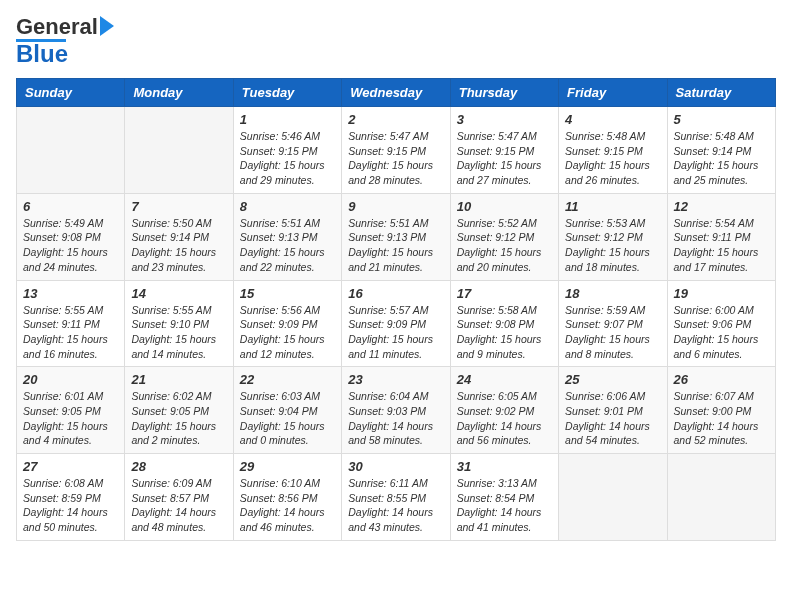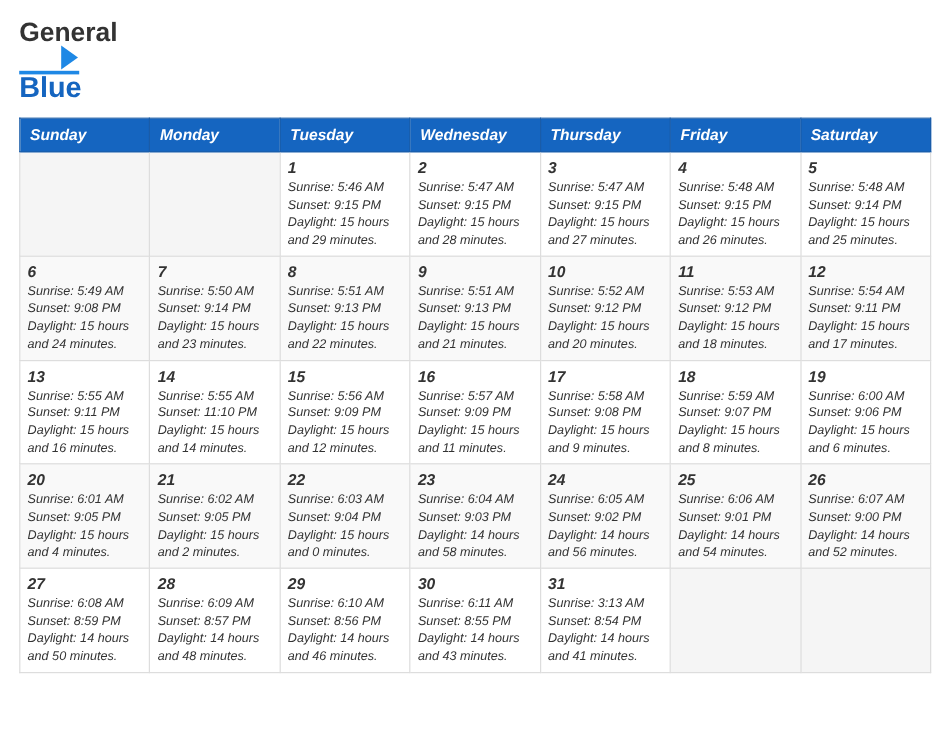--- a/index.html
+++ b/index.html
@@ -31,22 +31,21 @@
       width: 0; height: 0;
       border-top: 10px solid transparent;
       border-bottom: 10px solid transparent;
       border-left: 14px solid #1e88e5;
       display: inline-block;
       vertical-align: middle;
       margin-left: 2px;
     }
     .logo-line {
       display: flex;
-      align-items: center;
-      flex-direction: column;
+      align-items: flex-start;
     }
     .logo-blue-line {
       width: 50px;
       height: 3px;
       background: #1e88e5;
       margin-top: 1px;
     }
     .title-area {
       text-align: right;
     }
@@ -227,21 +226,21 @@
         <td>
           <span class="day-number">13</span>
           <div class="day-info">Sunrise: 5:55 AM
 Sunset: 9:11 PM
 Daylight: 15 hours
 and 16 minutes.</div>
         </td>
         <td>
           <span class="day-number">14</span>
           <div class="day-info">Sunrise: 5:55 AM
-Sunset: 11:10 PM
+Sunset: 9:10 PM
 Daylight: 15 hours
 and 14 minutes.</div>
         </td>
         <td>
           <span class="day-number">15</span>
           <div class="day-info">Sunrise: 5:56 AM
 Sunset: 9:09 PM
 Daylight: 15 hours
 and 12 minutes.</div>
         </td>

